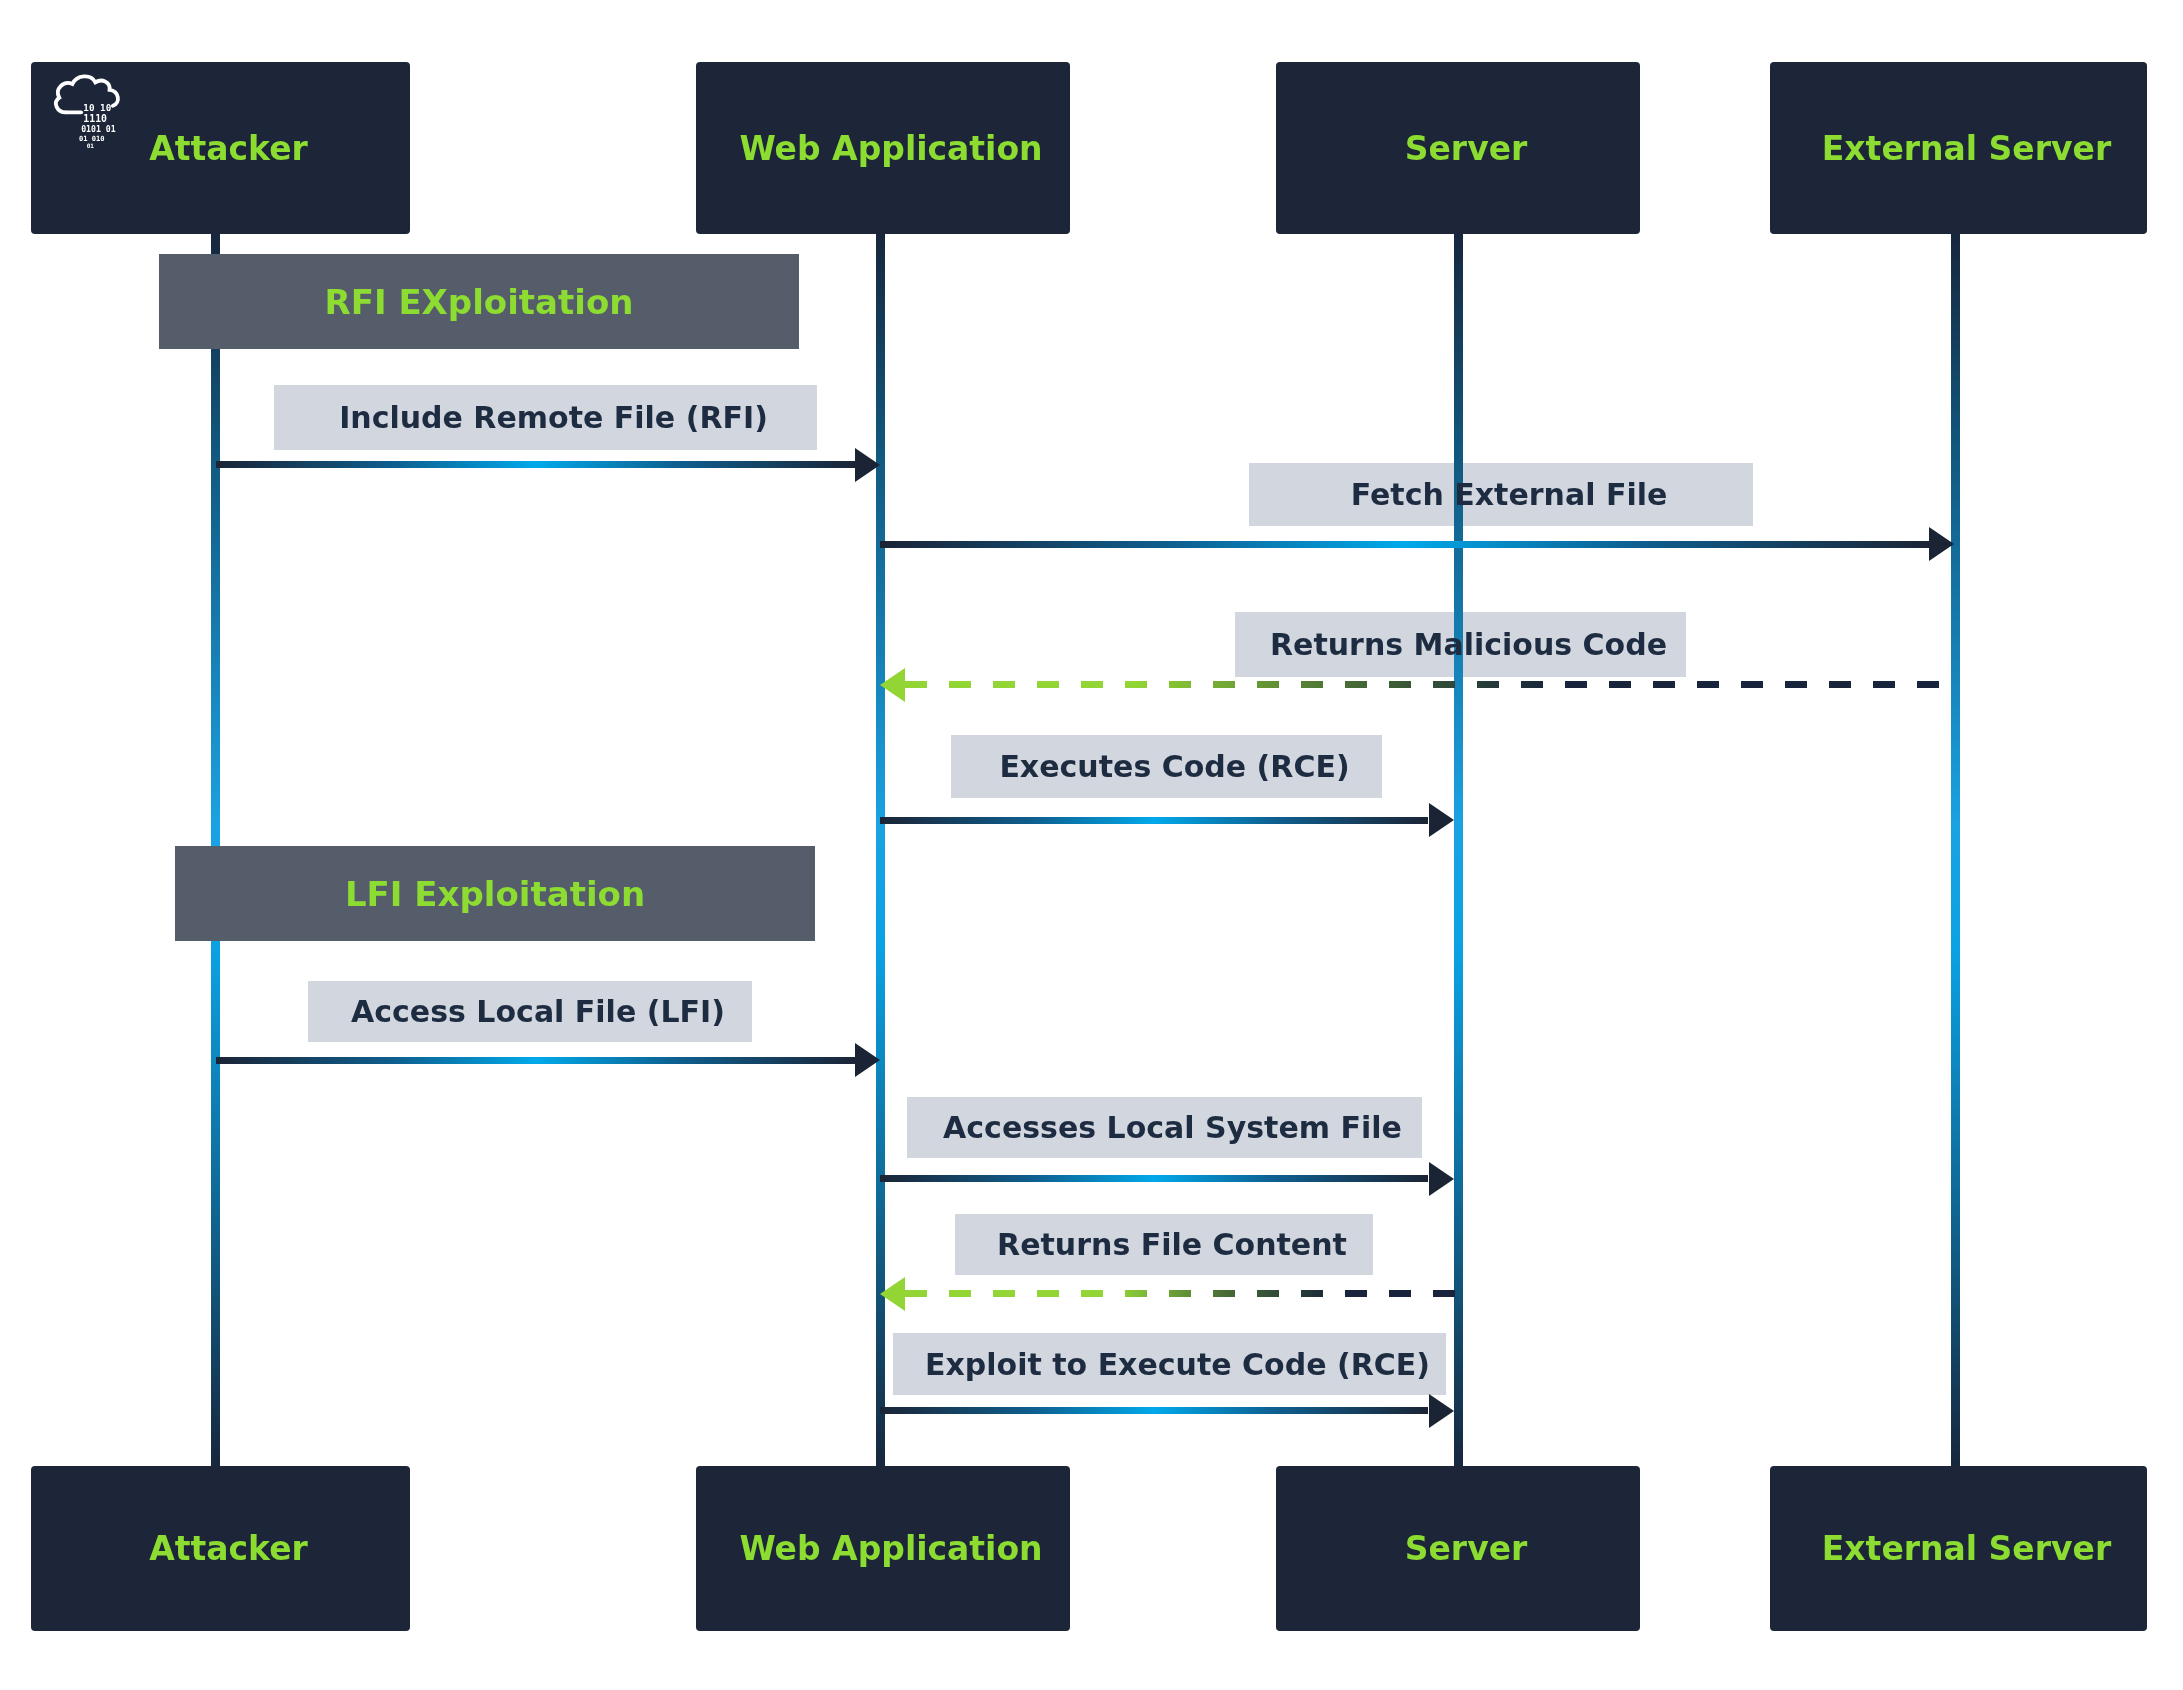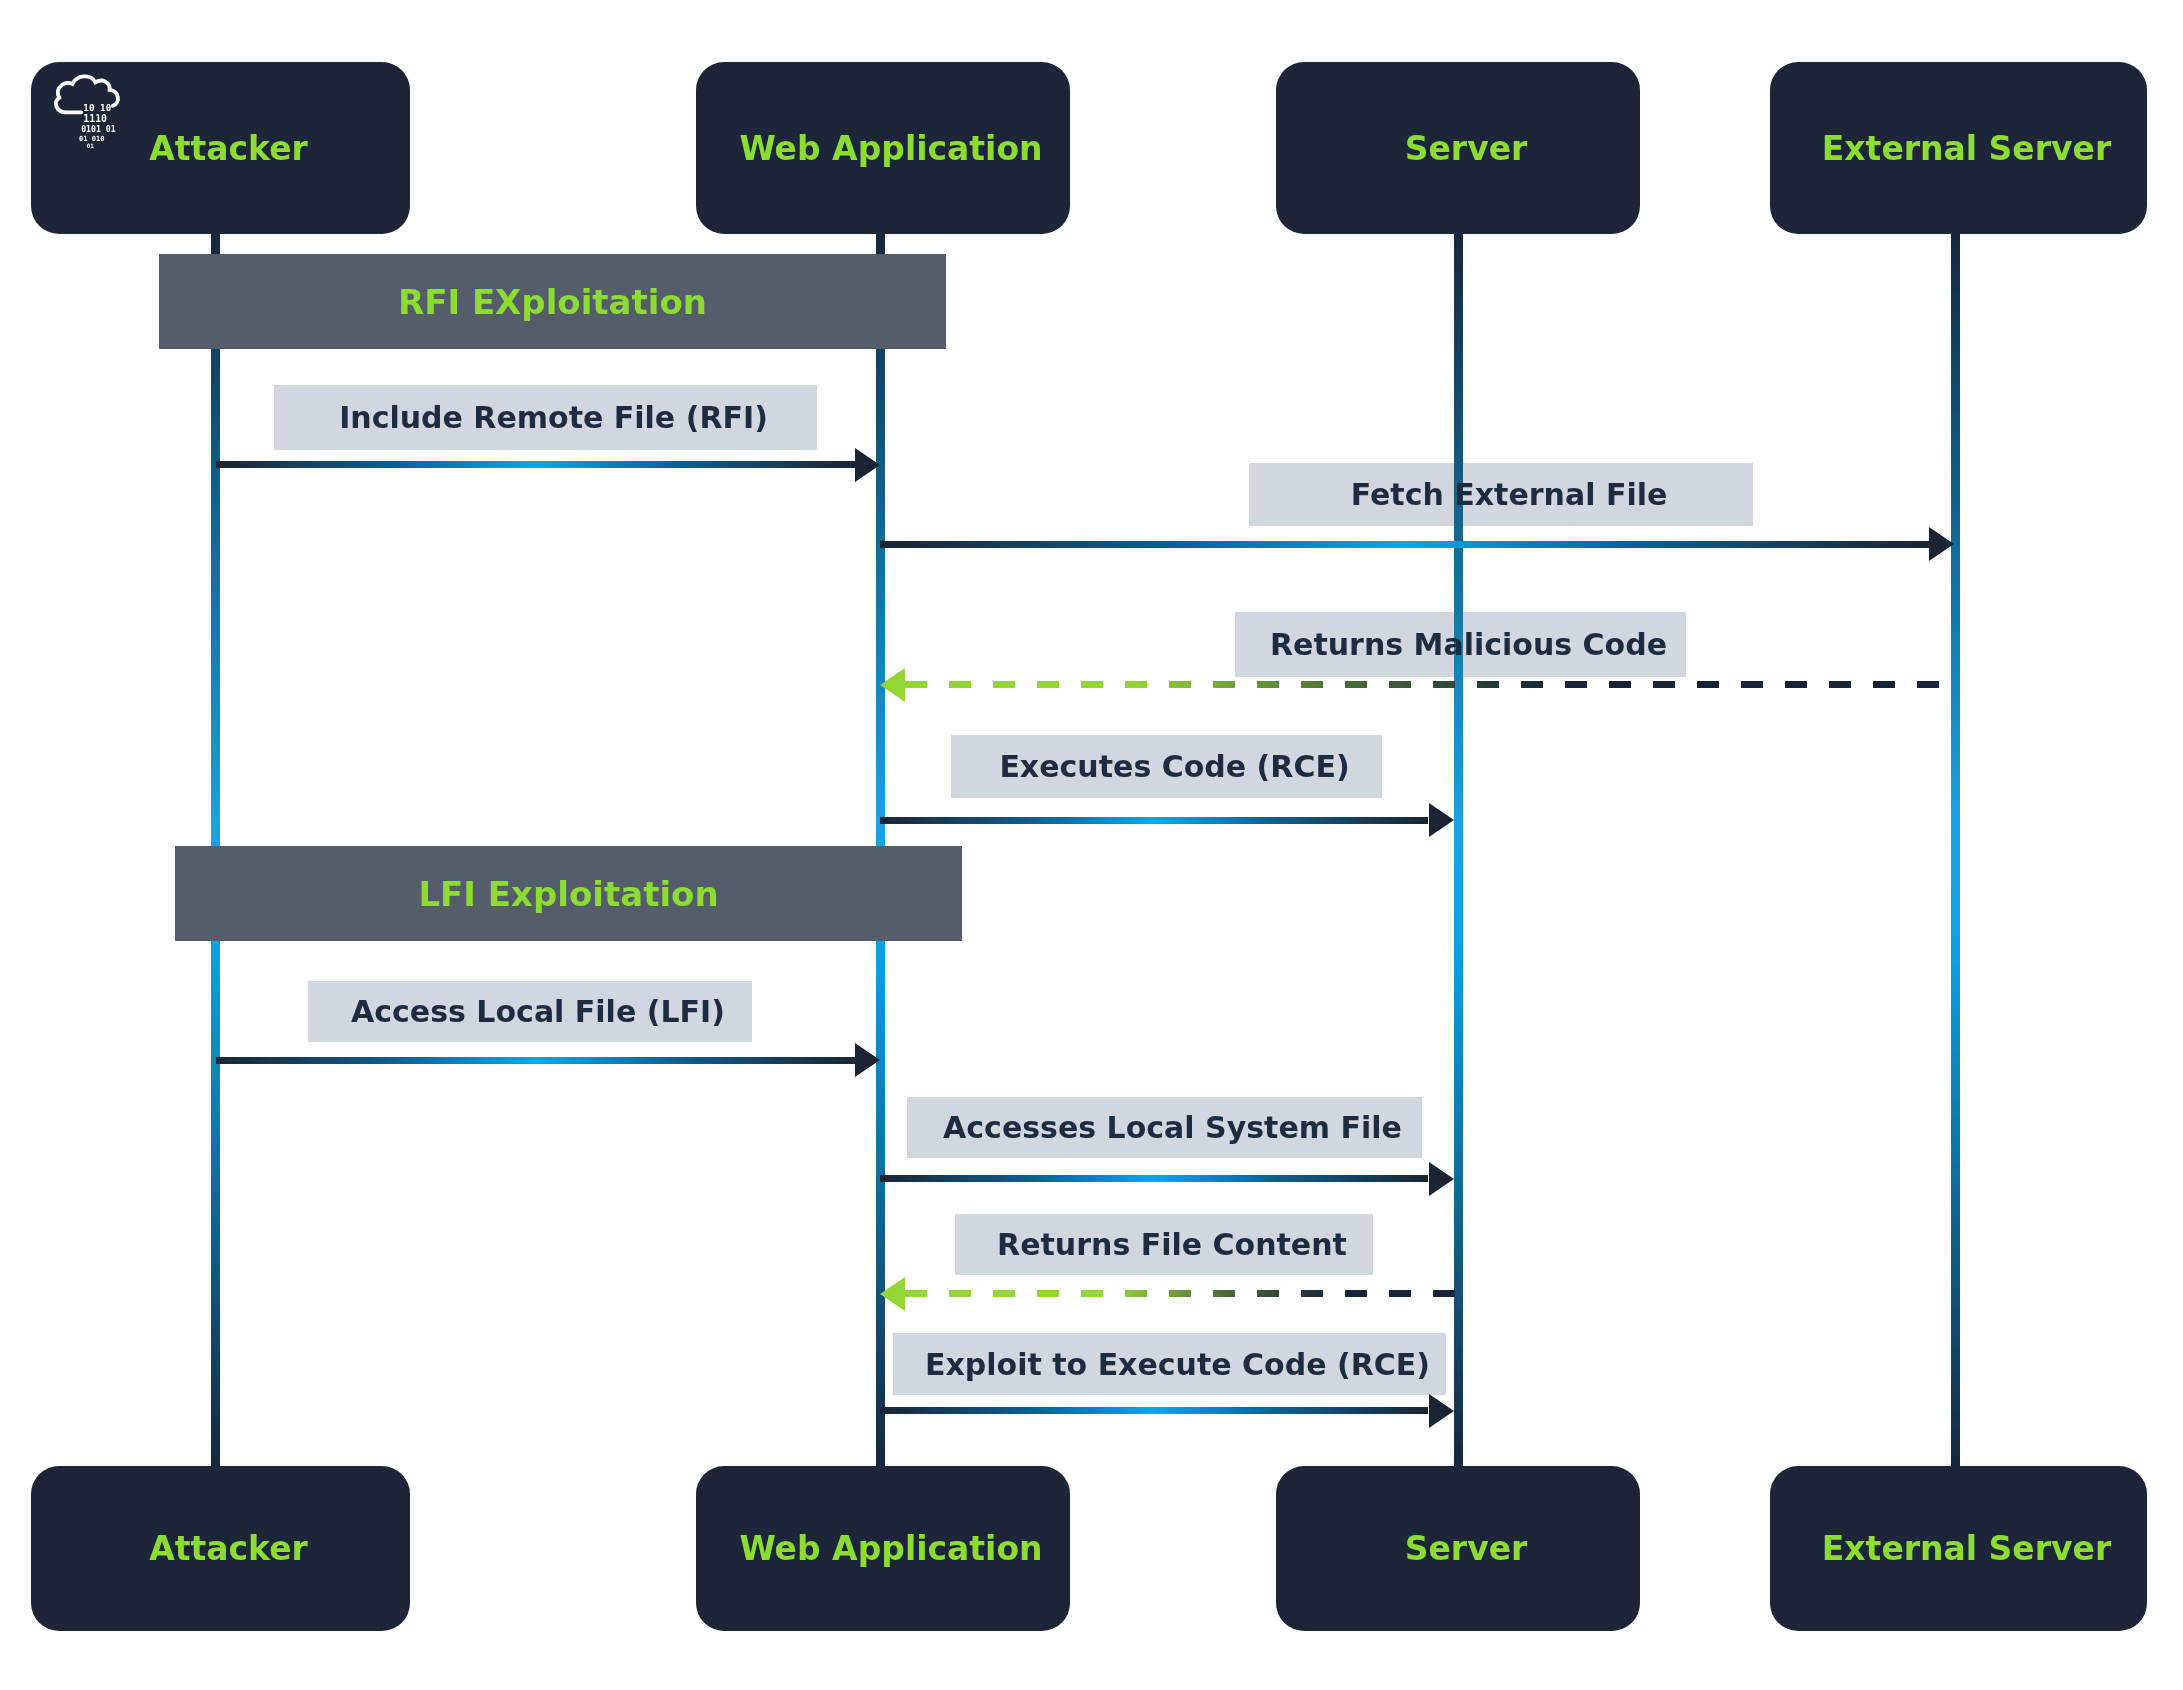--- a/index.html
+++ b/index.html
@@ -26,21 +26,21 @@
   .ll-attacker  { left: 211px; }
   .ll-webapp    { left: 876px; }
   .ll-server    { left: 1454px; }
   .ll-extserver { left: 1951px; }
 
   
   .actor-box {
     position: absolute;
     height: 172px;
     background: #1C2638;
-    border-radius: 28px;
+    border-radius: 4px;
     z-index: 5;
     display: flex;
     align-items: center;
     justify-content: center;
   }
   .actor-box .actor-label {
     color: #8CDC32;
     font-size: 33px;
     font-weight: bold;
     letter-spacing: 0px;
@@ -64,21 +64,21 @@
   .attacker-icon text {
     fill: #FFFFFF;
     font-family: "DejaVu Sans Mono", "Liberation Mono", monospace;
     font-weight: bold;
   }
 
   
   .section-bar {
     position: absolute;
     left: 159px;
-    width: 787px;
+    width: 640px;
     height: 95px;
     background: #565D6A;
     z-index: 6;
     display: flex;
     align-items: center;
     justify-content: center;
   }
   .sb-rfi { top: 254px; }
   .sb-lfi { top: 846px; margin-left: 16px; }
   .section-bar .section-title {

